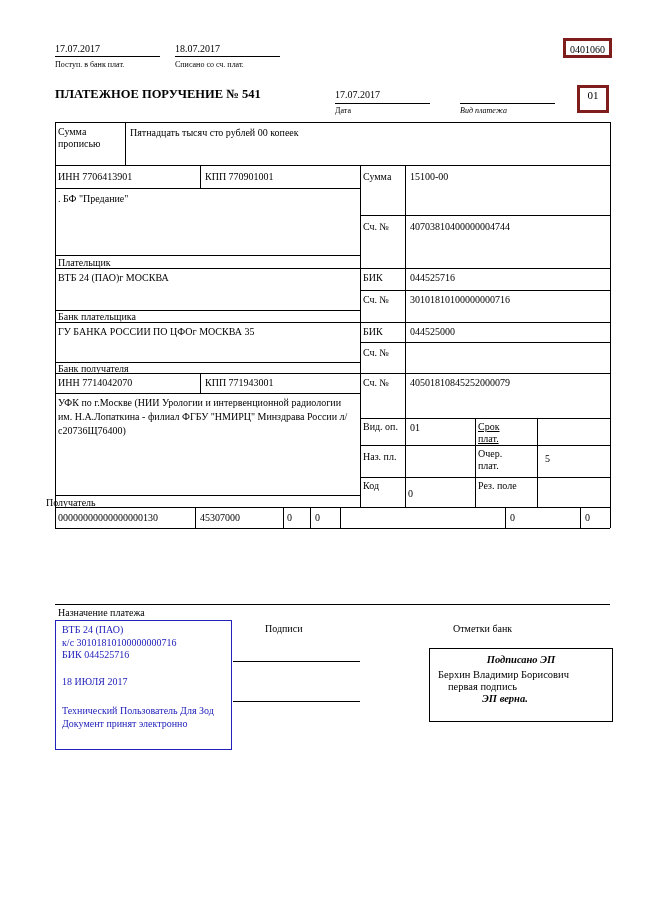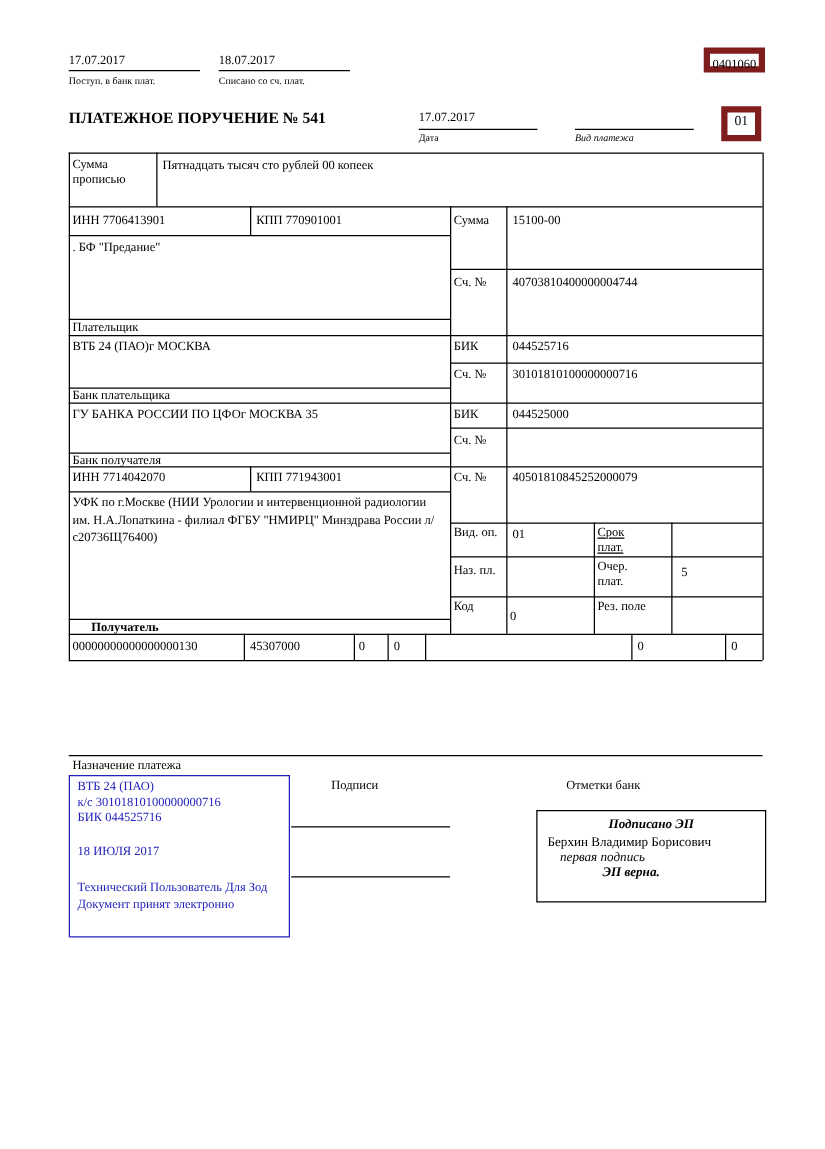--- a/index.html
+++ b/index.html
@@ -11,26 +11,26 @@
     background: #ffffff;
     font-family: "Liberation Serif", "DejaVu Serif", serif;
     color: #000;
     overflow: hidden;
   }
   .t  { position:absolute; font-size:10px;  line-height:13px;  white-space:nowrap; }
   .m  { position:absolute; font-size:10px;  line-height:11.5px; white-space:nowrap; }
   .s  { position:absolute; font-size:8px;   line-height:9px;   white-space:nowrap; }
   .wrap { white-space:normal; }
   .b  { font-weight:bold;font-style:italic; }
-  .i  { font-style:italic; }
+  .i  { }
   .ctr{ text-align:center; }
   .title { position:absolute; font-size:12.5px; font-weight:bold; white-space:nowrap; }
   .hline { position:absolute; height:1px; background:#000; }
   .vline { position:absolute; width:1px;  background:#000; }
-  .box   { position:absolute; border:5px solid #7f1d1d; }
+  .box   { position:absolute; border:3px solid #7f1d1d; }
   .bluebox {
     position:absolute; border:1px solid #2222bb; color:#2222bb;
     font-size:10px; line-height:12.5px; padding:3px 6px; white-space:normal;
   }
   .epbox { position:absolute; border:1px solid #000; font-size:10.5px; line-height:12px; }
 </style>
 </head>
 <body>
 
 <div class="page">
@@ -112,21 +112,21 @@
   <div class="t" style="left:410px; top:325px;">044525000</div>
   <div class="t" style="left:363px; top:346px;">Сч. №</div>
   <div class="t" style="left:410px; top:346px;"></div>
   <div class="m" style="left:58px;  top:363px;">Банк получателя</div>
 
   <div class="t" style="left:58px;  top:376px;">ИНН 7714042070</div>
   <div class="t" style="left:205px; top:376px;">КПП 771943001</div>
   <div class="t" style="left:363px; top:376px;">Сч. №</div>
   <div class="t" style="left:410px; top:376px;">40501810845252000079</div>
   <div class="t wrap" style="left:58px; top:396px; width:298px; line-height:14px;">УФК по г.Москве (НИИ Урологии и интервенционной радиологии им. Н.А.Лопаткина - филиал ФГБУ "НМИРЦ" Минздрава России л/с20736Щ76400)</div>
-  <div class="m" style="left:73px; top:497px;font-weight:bold;">Получатель</div>
+  <div class="m" style="left:46px; top:497px;">Получатель</div>
 
   <div class="m" style="left:363px; top:421px;">Вид. оп.</div>
   <div class="t" style="left:410px; top:421px;">01</div>
   <div class="m wrap" style="left:478px; top:421px; width:42px;text-decoration:underline;">Срок плат.</div>
   <div class="t" style="left:545px; top:421px;"></div>
   <div class="m" style="left:363px; top:451px;">Наз. пл.</div>
   <div class="t" style="left:410px; top:451px;"></div>
   <div class="m wrap" style="left:478px; top:448px; width:42px;">Очер. плат.</div>
   <div class="t" style="left:545px; top:452px;">5</div>
   <div class="m" style="left:363px; top:480px;">Код</div>

